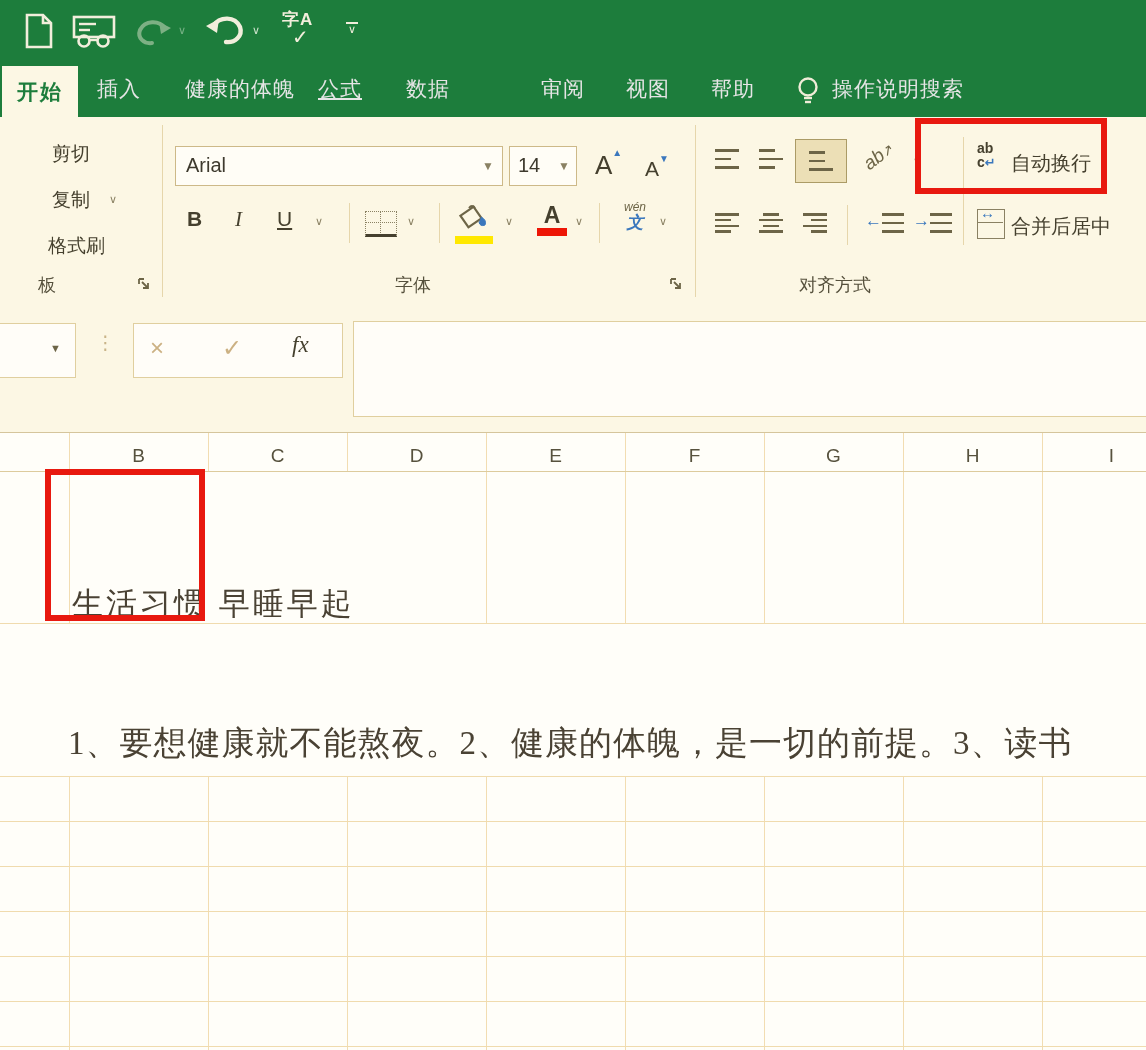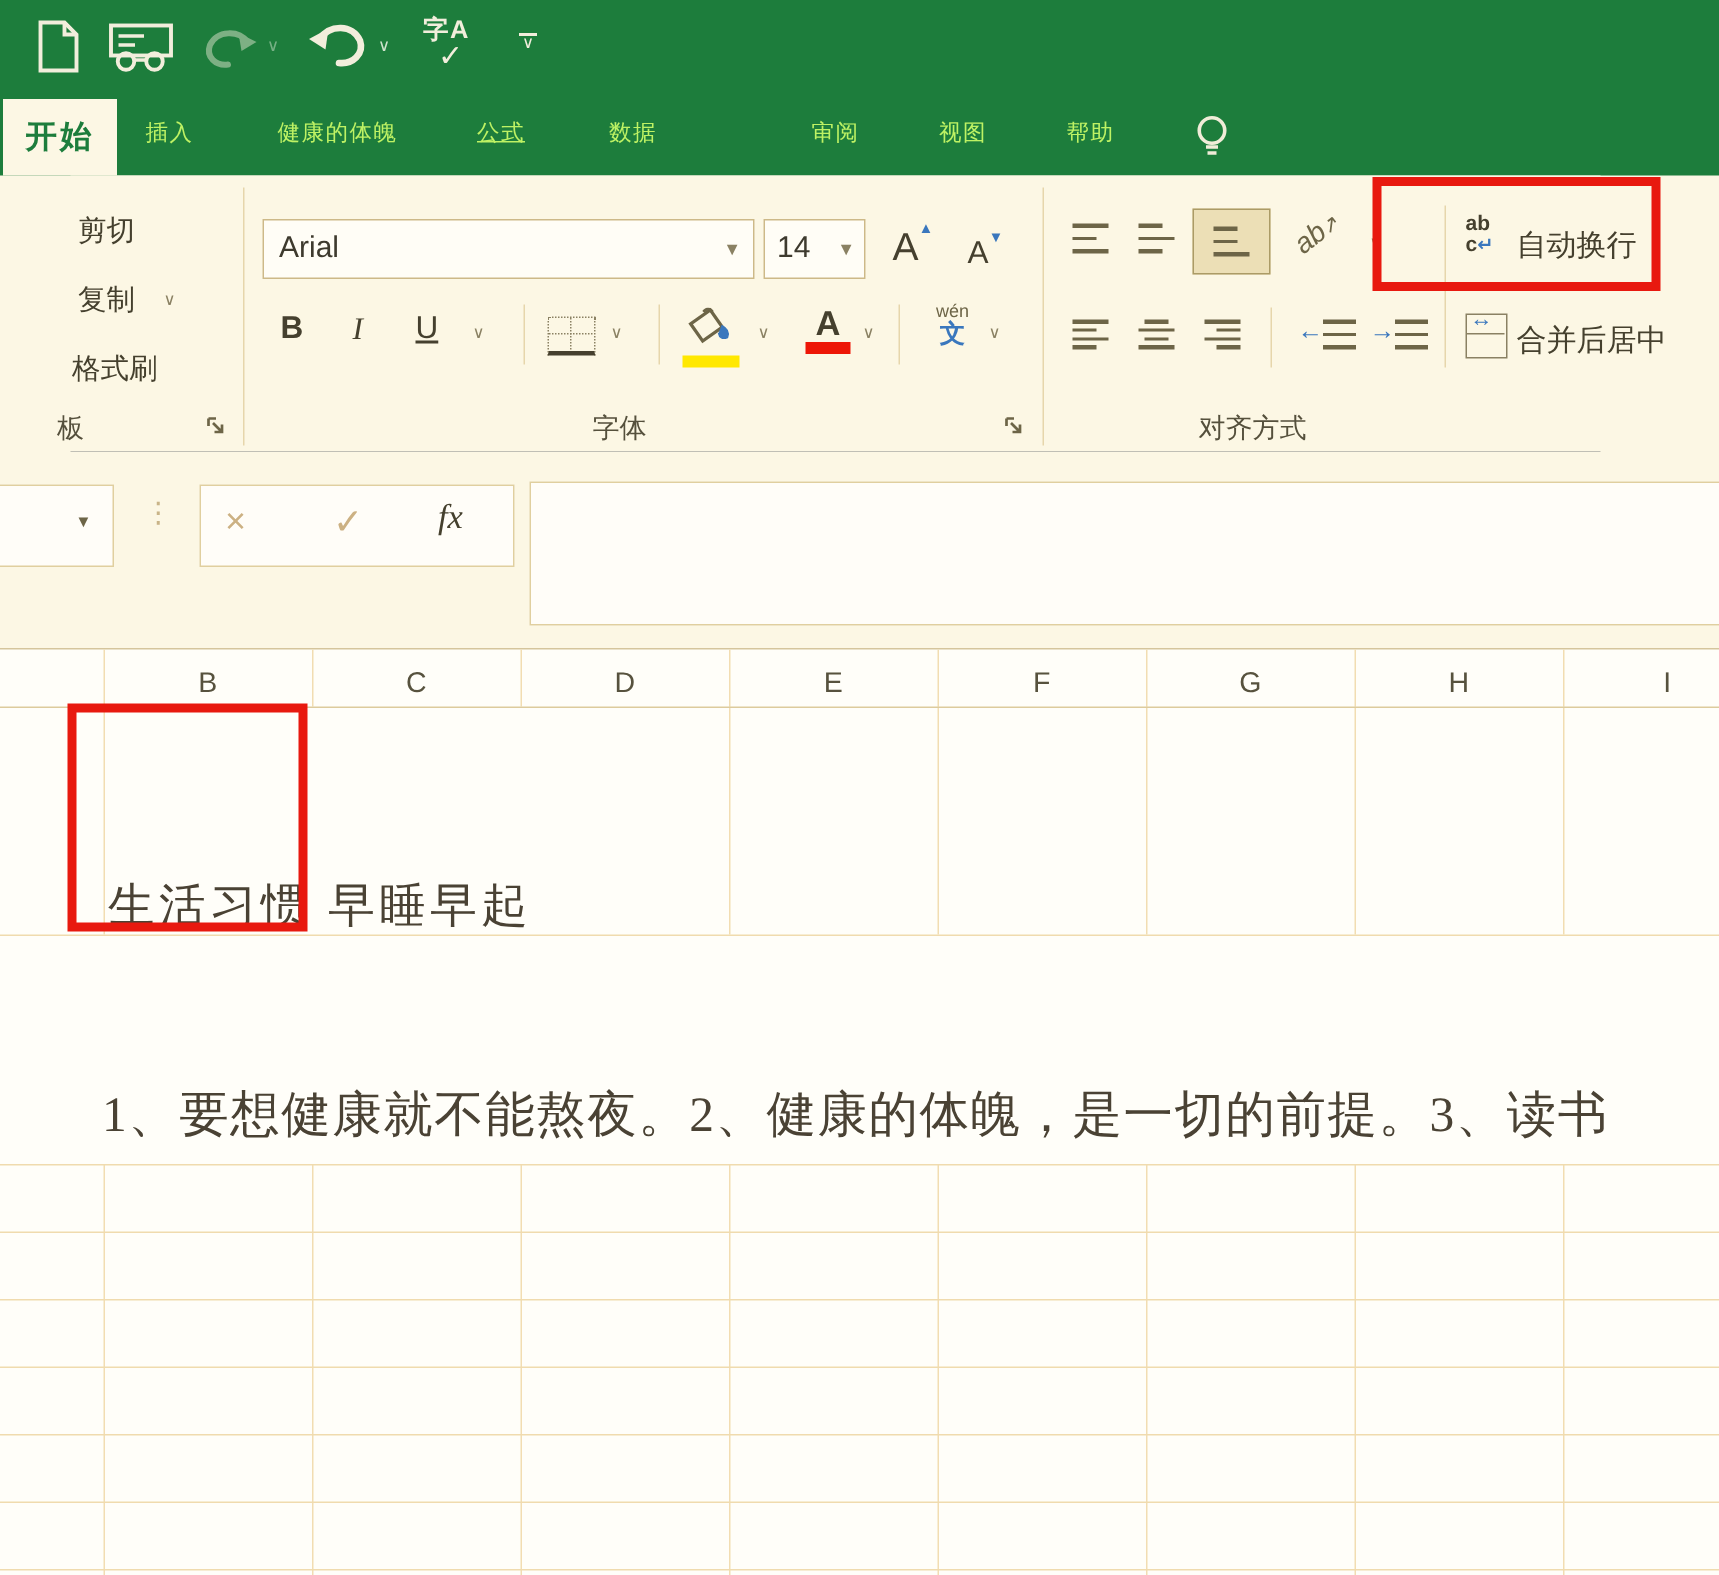--- a/index.html
+++ b/index.html
@@ -4,21 +4,21 @@
 <style>
   html,body{margin:0;padding:0;}
   body{font-family:"Liberation Sans","DejaVu Sans",sans-serif;}
   #canvas{position:relative;width:1146px;height:1050px;overflow:hidden;background:#fcf7e4;}
   .abs{position:absolute;}
 
   
   #titlebar{left:0;top:0;width:1146px;height:60px;background:#1d7d3c;}
   #tabbar{left:0;top:60px;width:1146px;height:57px;background:#1d7d3c;}
   .qicon{position:absolute;color:#f2eedc;}
-  .tab{position:absolute;top:0;height:57px;line-height:57px;color:#bef264;font-size:15px;letter-spacing:1px;white-space:nowrap;}
+  .tab{position:absolute;top:0;height:57px;line-height:57px;color:#e5e5e5;font-size:21px;letter-spacing:1px;white-space:nowrap;}
   #active-tab{left:2px;top:6px;width:76px;height:51px;background:#fcf7e4;color:#1d7d3c;font-weight:bold;
     font-size:21px;text-align:center;line-height:51px;letter-spacing:2px;}
   .chev{color:#cfe4cd;font-size:11px;}
 
   
   #ribbon{left:0;top:117px;width:1020px;height:184px;background:#fcf7e4;border-bottom:1px solid #0f172a;margin-left:47px;}
   .rlabel{position:absolute;color:#45402e;font-size:19px;white-space:nowrap;}
   .grouplabel{position:absolute;color:#55503c;font-size:18px;white-space:nowrap;}
   .vsep{position:absolute;width:1px;background:#e6d6ab;}
   .box{position:absolute;background:#fffdf6;border:1.5px solid #cdb988;box-sizing:border-box;}
@@ -89,20 +89,21 @@
     <line x1="9" y1="22" x2="17" y2="22" stroke="#f0ecd8" stroke-width="2.4"></line>
     <line x1="10" y1="26" x2="16" y2="26" stroke="#f0ecd8" stroke-width="2.4"></line>
   </svg>
 <div class="tab" style="left: 97px;">插入</div>
       <div class="tab" style="left: 185px;">健康的体魄</div>
       <div class="tab" style="left: 318px; text-decoration: underline;">公式</div>
       <div class="tab" style="left: 406px;">数据</div>
       <div class="tab" style="left: 541px;">审阅</div>
       <div class="tab" style="left: 626px;">视图</div>
       <div class="tab" style="left: 711px;">帮助</div>
+      <div class="tab" style="left: 832px;">操作说明搜索</div>
     </div>
 
 <div class="abs" id="ribbon">
 
   <div class="rlabel" style="left:5px;top:24px;">剪切</div>
   <div class="rlabel" style="left:5px;top:70px;">复制</div>
   <span class="smallchev" style="left:62px;top:76px;">∨</span>
   <div class="rlabel" style="left:1px;top:116px;">格式刷</div>
   <div class="grouplabel" style="left:-9px;top:156px;">板</div>
   <svg class="launcher" style="left:90px;top:160px;" viewBox="0 0 14 14">
@@ -149,21 +150,21 @@
   </div>
   <span class="smallchev" style="left:458px;top:98px;">∨</span>
 
   <div class="abs" style="left:490px;top:86px;width:30px;">
     <div style="font-size:23px;font-weight:bold;color:#45402e;text-align:center;line-height:24px;">A</div>
     <div style="width:30px;height:8px;background:#ed1606;margin-top:1px;"></div>
   </div>
   <span class="smallchev" style="left:528px;top:98px;">∨</span>
   <div class="vsep" style="left:552px;top:86px;height:40px;"></div>
 
-  <div class="abs" style="left:568px;top:84px;width:40px;text-align:center;">
+  <div class="abs" style="left:568px;top:84px;width:40px;text-align:center;font-style:italic;">
     <div style="font-size:12px;color:#6d6547;line-height:13px;">wén</div>
     <div class="blue" style="font-size:17px;font-weight:bold;line-height:18px;">文</div>
   </div>
   <span class="smallchev" style="left:612px;top:98px;">∨</span>
 
   <div class="grouplabel" style="left:348px;top:156px;">字体</div>
   <svg class="launcher" style="left:622px;top:160px;" viewBox="0 0 14 14">
     <path d="M2 2 h5 M2 2 v5" stroke="#6d6547" stroke-width="1.8" fill="none"></path>
     <path d="M5 5 L11 11 M11 6 v5 h-5" stroke="#6d6547" stroke-width="1.8" fill="none"></path>
   </svg>

